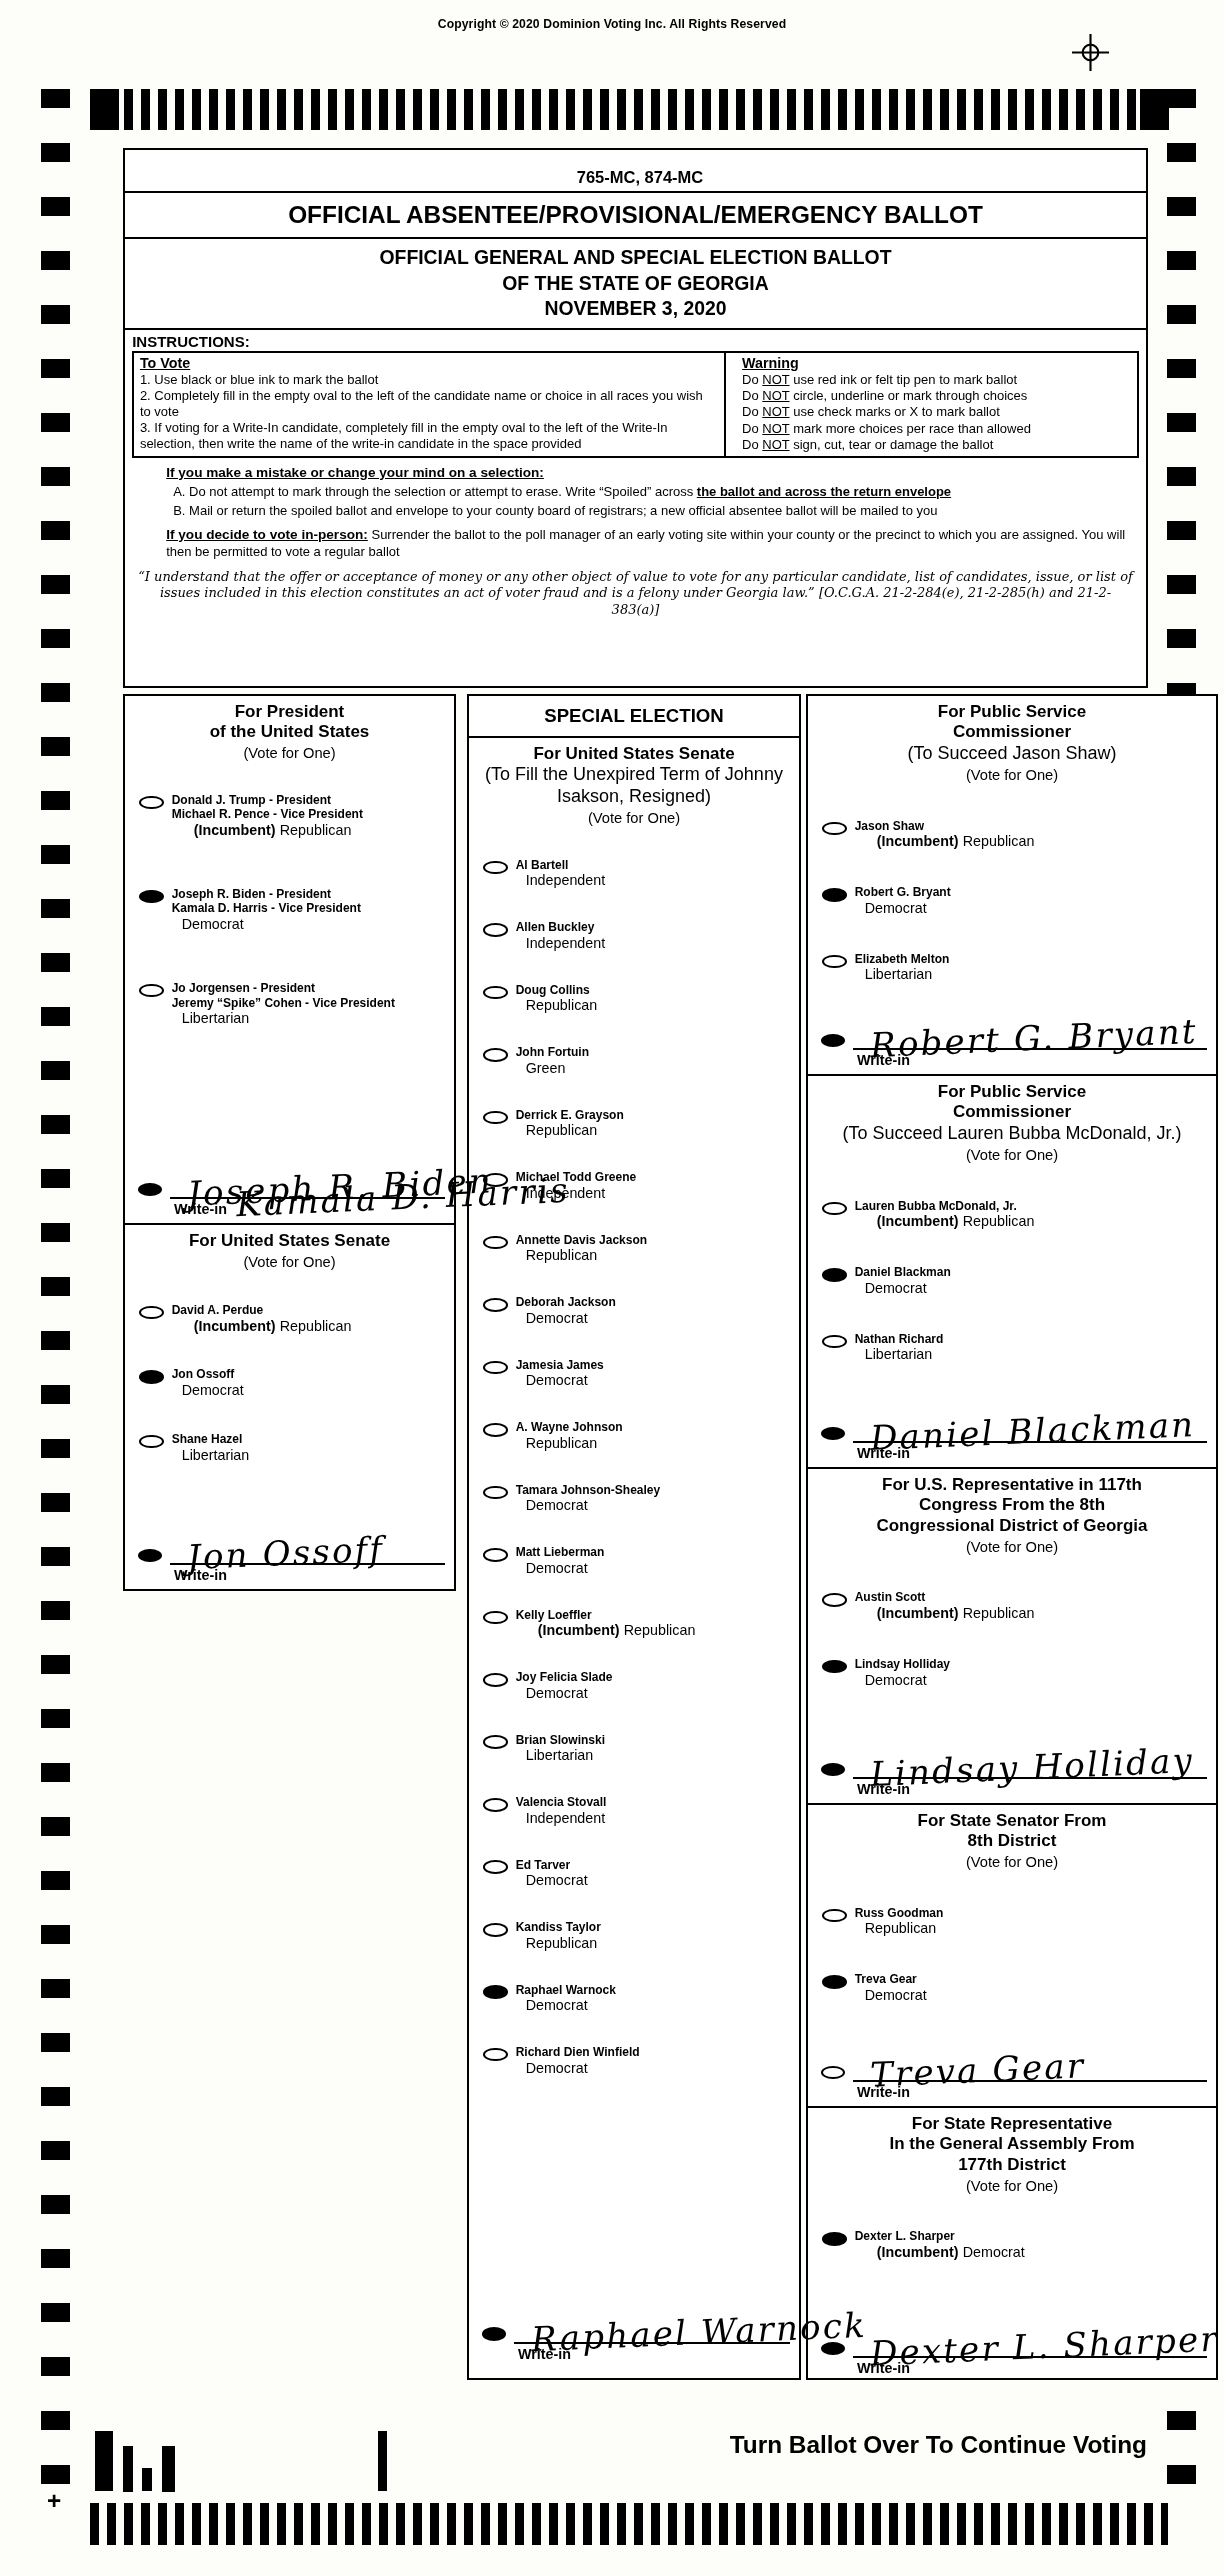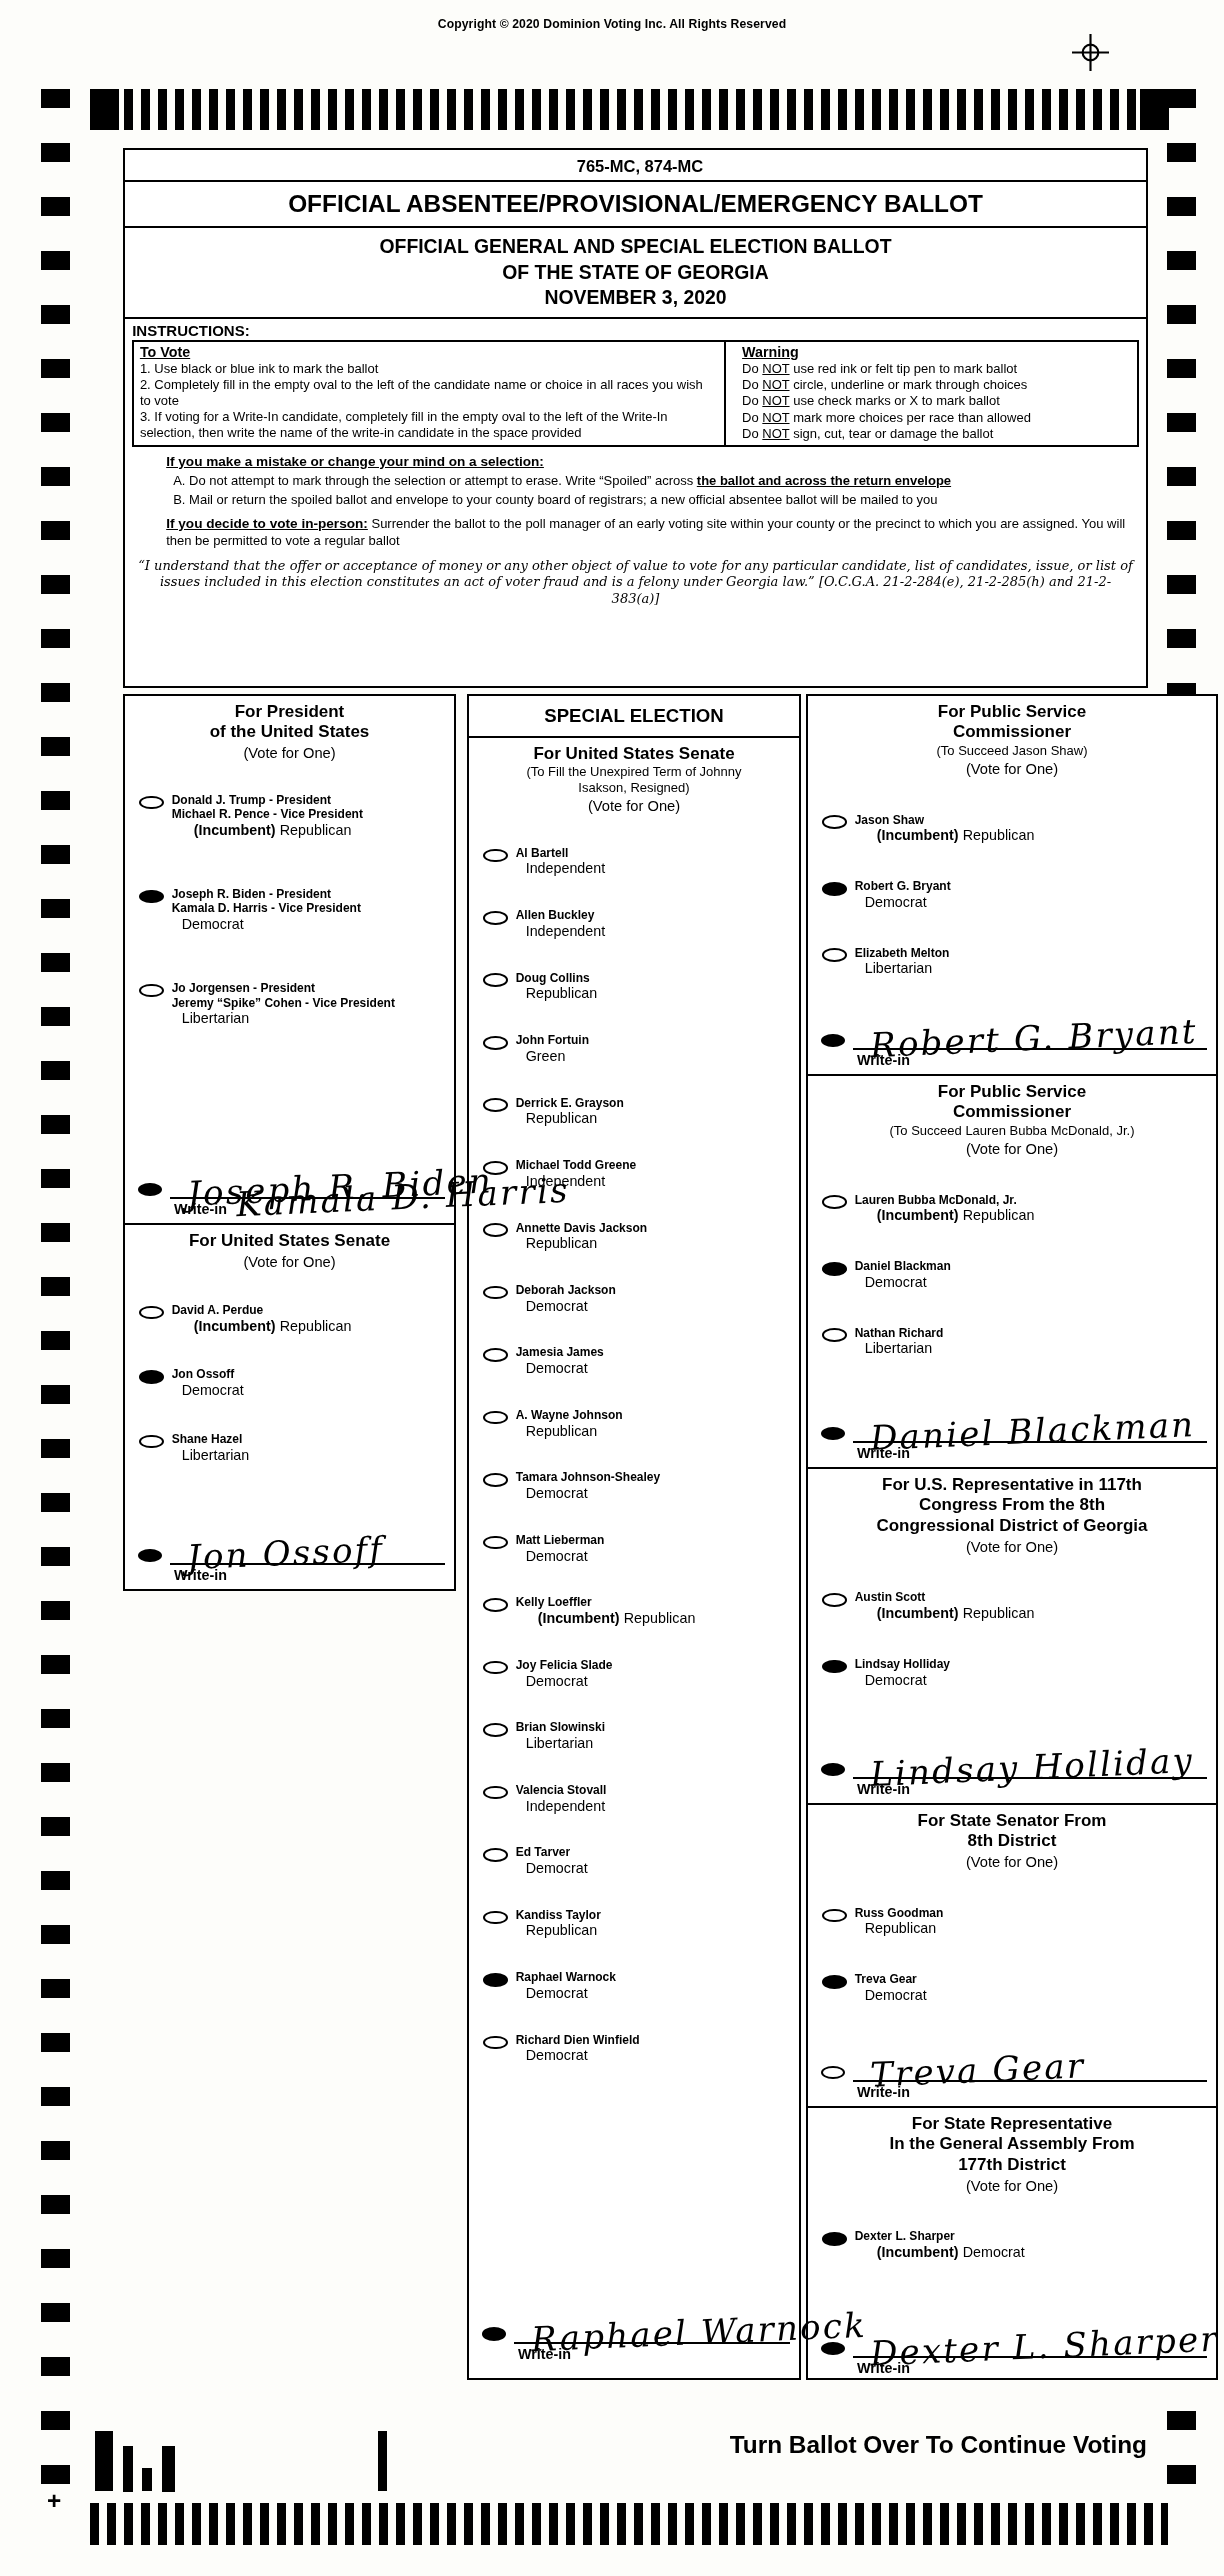--- a/index.html
+++ b/index.html
@@ -27,21 +27,21 @@
   .tm-block.l { left:90px; } .tm-block.r { left:1140px; }
   .print-bar { position:absolute; background:#000; }
   .plus-mark { position:absolute; left:47px; top:2487px; font-size:24.4px; font-weight:bold; }
 
   
   .header-stack { position:absolute; left:123px; top:148px; width:1025px; height:540px;
     border:2.2px solid #000; display:flex; flex-direction:column; overflow:hidden; background:#fff; }
   .hdr-sec { border-bottom:2.2px solid #000; text-align:center; }
   .sec-county { padding:5.7px 0 4.3px; }
   .county-name { font-size:29px; font-weight:bold; letter-spacing:0.7px; }
-  .county-codes { font-size:16.5px; font-weight:bold; margin-top:1px;padding-left:9px; }
+  .county-codes { font-size:16.5px; font-weight:bold; margin-top:12px;padding-left:9px; }
   .sec-absentee { padding:8px 0; font-size:24.4px; font-weight:bold; }
   .sec-title { padding:6.5px 0; font-size:19.4px; font-weight:bold; line-height:1.3; }
   .sec-instr { border-bottom:none; text-align:left; padding:2.9px 7.2px 5.7px; flex:1; font-size:13px; }
 
   .instr-label { font-size:15px; font-weight:bold; }
   .instr-boxes { display:flex; margin-top:1.4px; }
   .tovote-box  { width:59%; border:2.2px solid #000; padding:2.2px 7.2px 3.6px 5.7px; }
   .warning-box { width:41%; border:2.2px solid #000; border-left:none; padding:2.2px 5.7px 3.6px 16px; }
   .instr-title { font-size:14.3px; font-weight:bold; text-decoration:underline; }
   .instr-item  { font-size:13px; line-height:1.2; margin-top:0.7px; }
@@ -62,21 +62,21 @@
 
   .contest { position:relative; border-bottom:2.2px solid #000; }
   .contest:last-child { border-bottom:none; }
   .col2 .contest { height:100%; border-bottom:none; }
 
   .special-banner { text-align:center; font-size:18.6px; font-weight:bold;
     padding:9.3px 0 8.6px; border-bottom:2.2px solid #000; }
 
   .c-head { text-align:center; padding:5.7px 4.3px 1.4px; }
   .c-title { font-size:17px; font-weight:bold; line-height:1.22; }
-  .c-sub  { font-size:13px; line-height:1.22; }
+  .c-sub  { font-size:18px; line-height:1.22; }
   .c-vote { font-size:14.7px; margin-top:2.2px; }
   .tl { display:block; }
 
   .cand { display:flex; margin:34px 5.7px 0 14.3px; }
   .pres .cand { margin-top:47px; }
   .pres .cand:first-of-type { margin-top:30px; }
   .col1 .sen .cand { margin-top:32px; }
   .col2 .cand { margin-top:30px; }
   .oval { flex:none; width:24.4px; height:13.6px; border:2.2px solid #000; border-radius:50%;
     background:#fff; margin:2.9px 8px 0 0; display:inline-block; }

